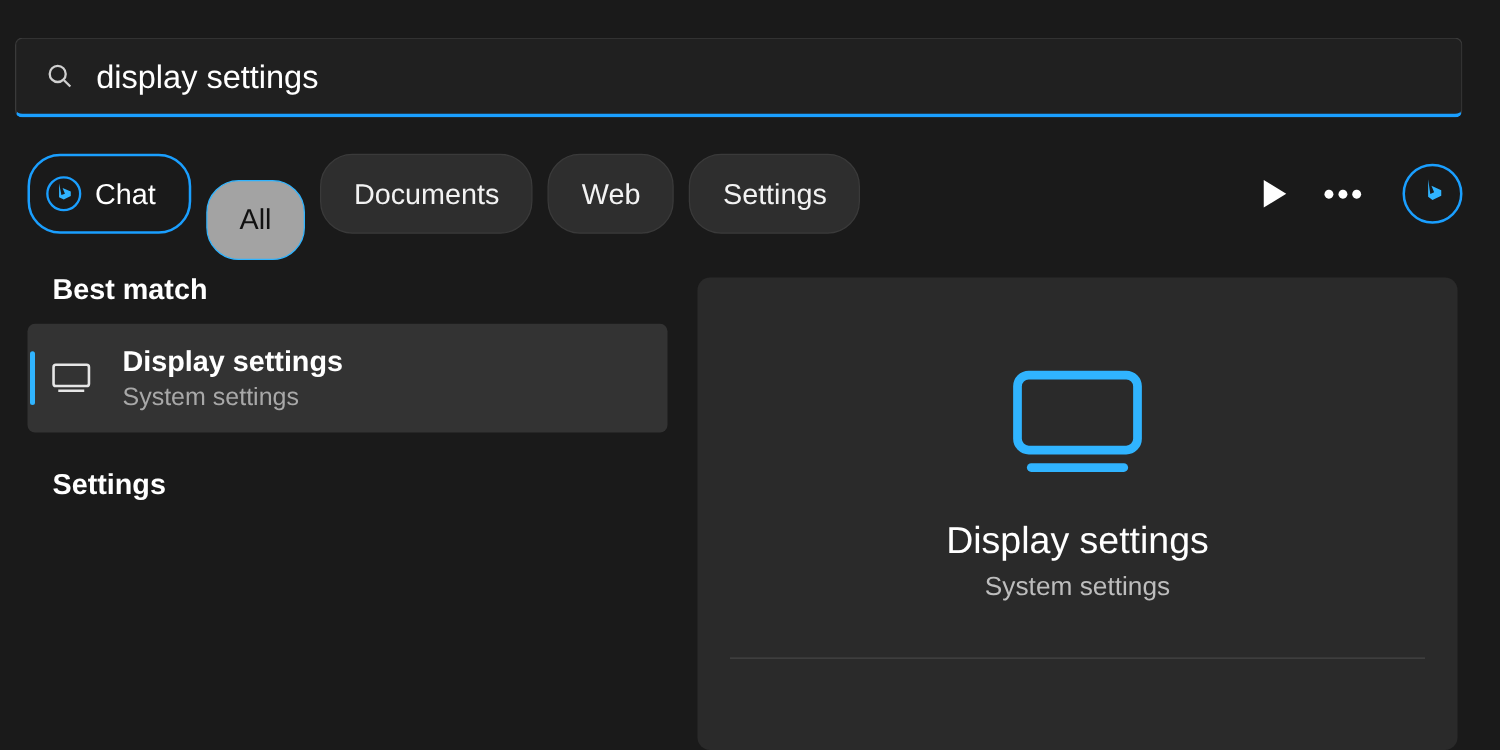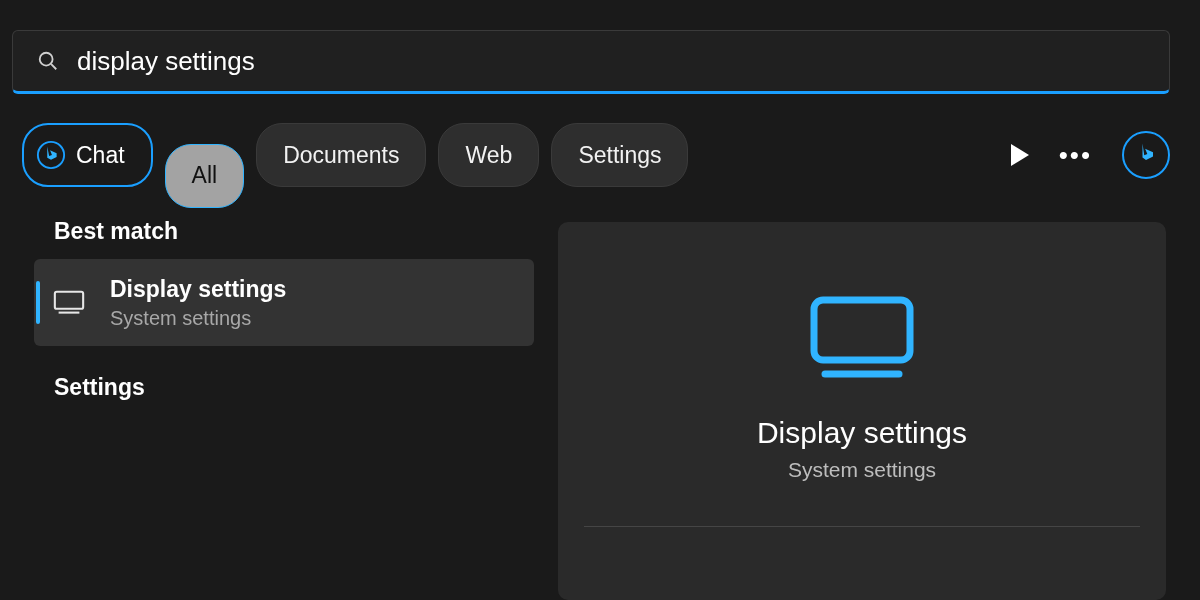--- a/index.html
+++ b/index.html
@@ -119,21 +119,21 @@
 
   .main {
     position: absolute;
     left: 0; right: 0;
     top: 200px;
     bottom: 0;
     display: flex;
   }
   .left-col {
     width: 552px;
-    padding: 0 0 0 16px;
+    padding: 0 0 0 4px;
   }
   .section-title {
     font-size: 23px;
     font-weight: 600;
     color: #fff;
     padding: 18px 0 14px 38px;
   }
   .result-item {
     margin: 0 18px 10px 18px;
     border-radius: 6px;

